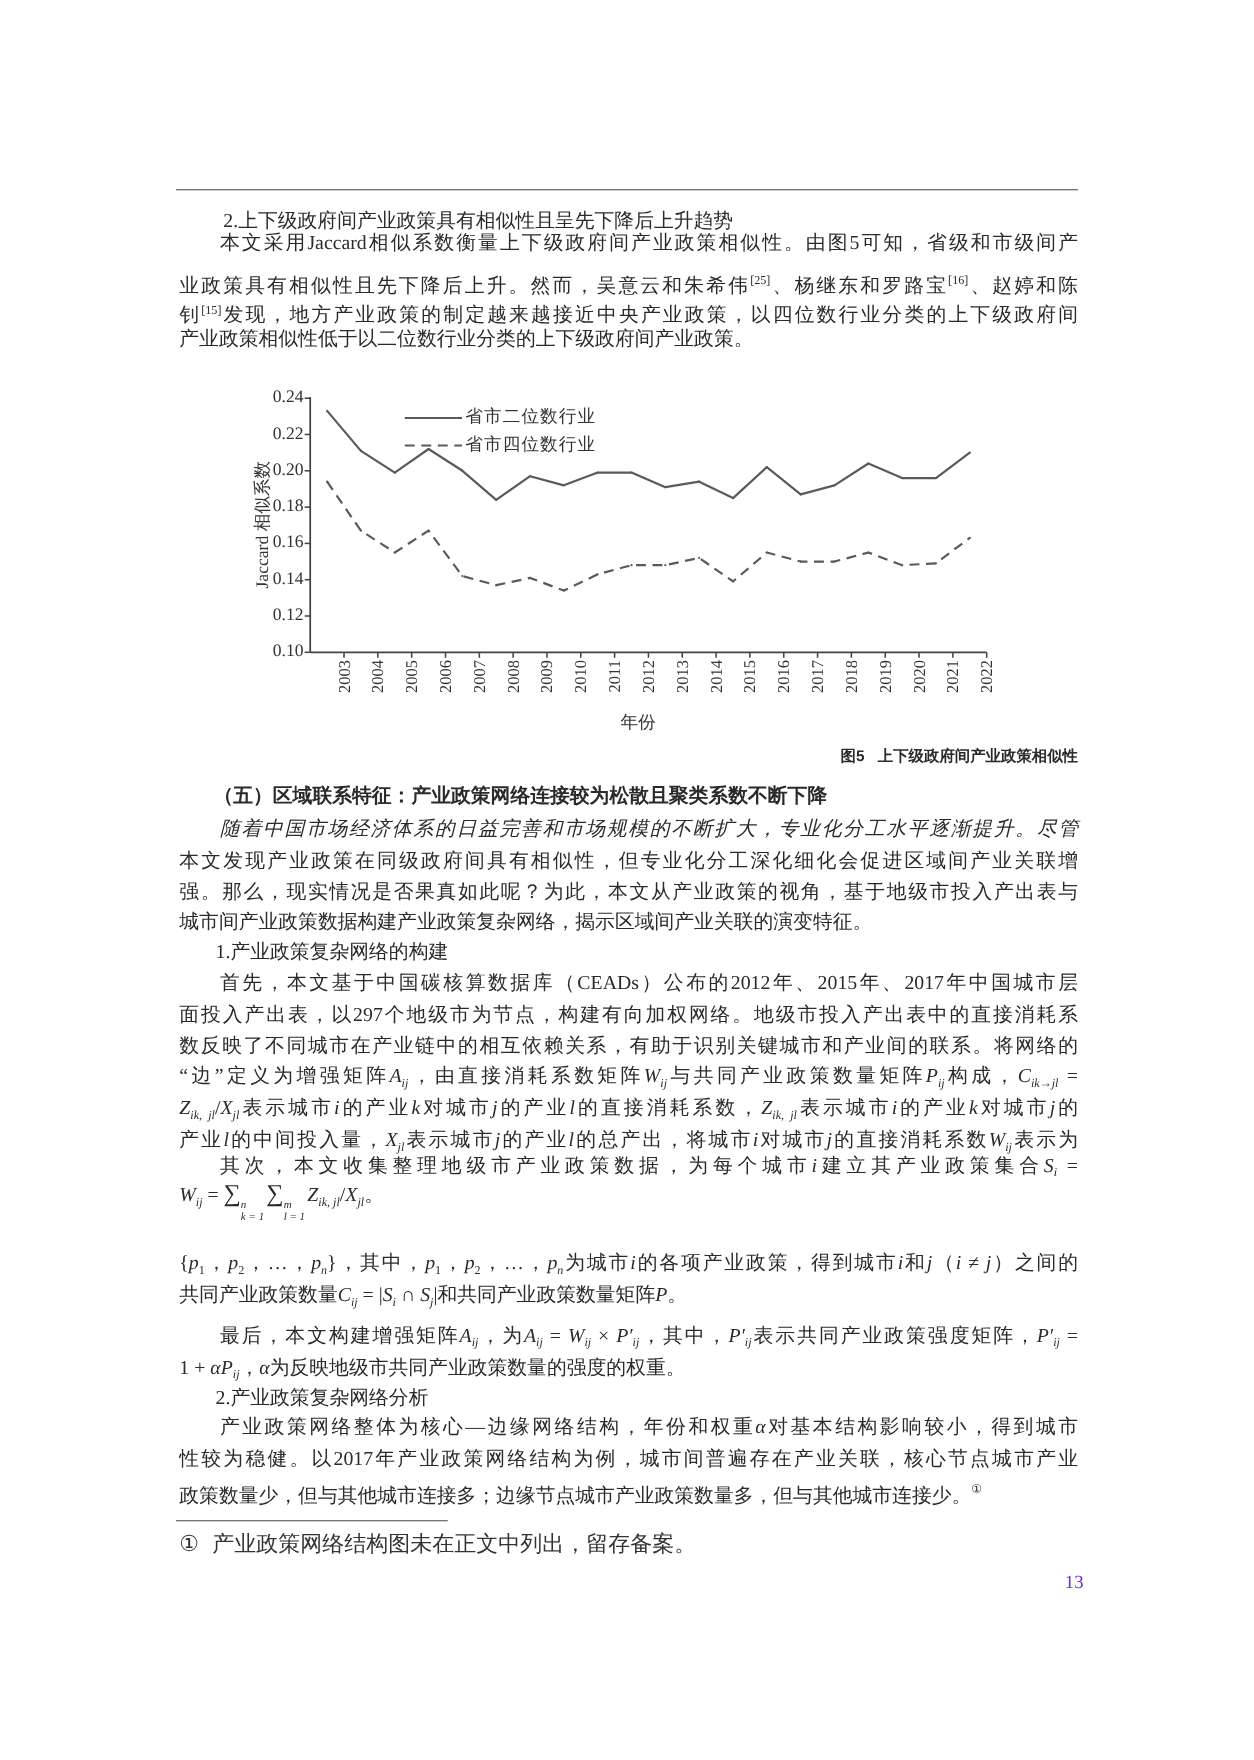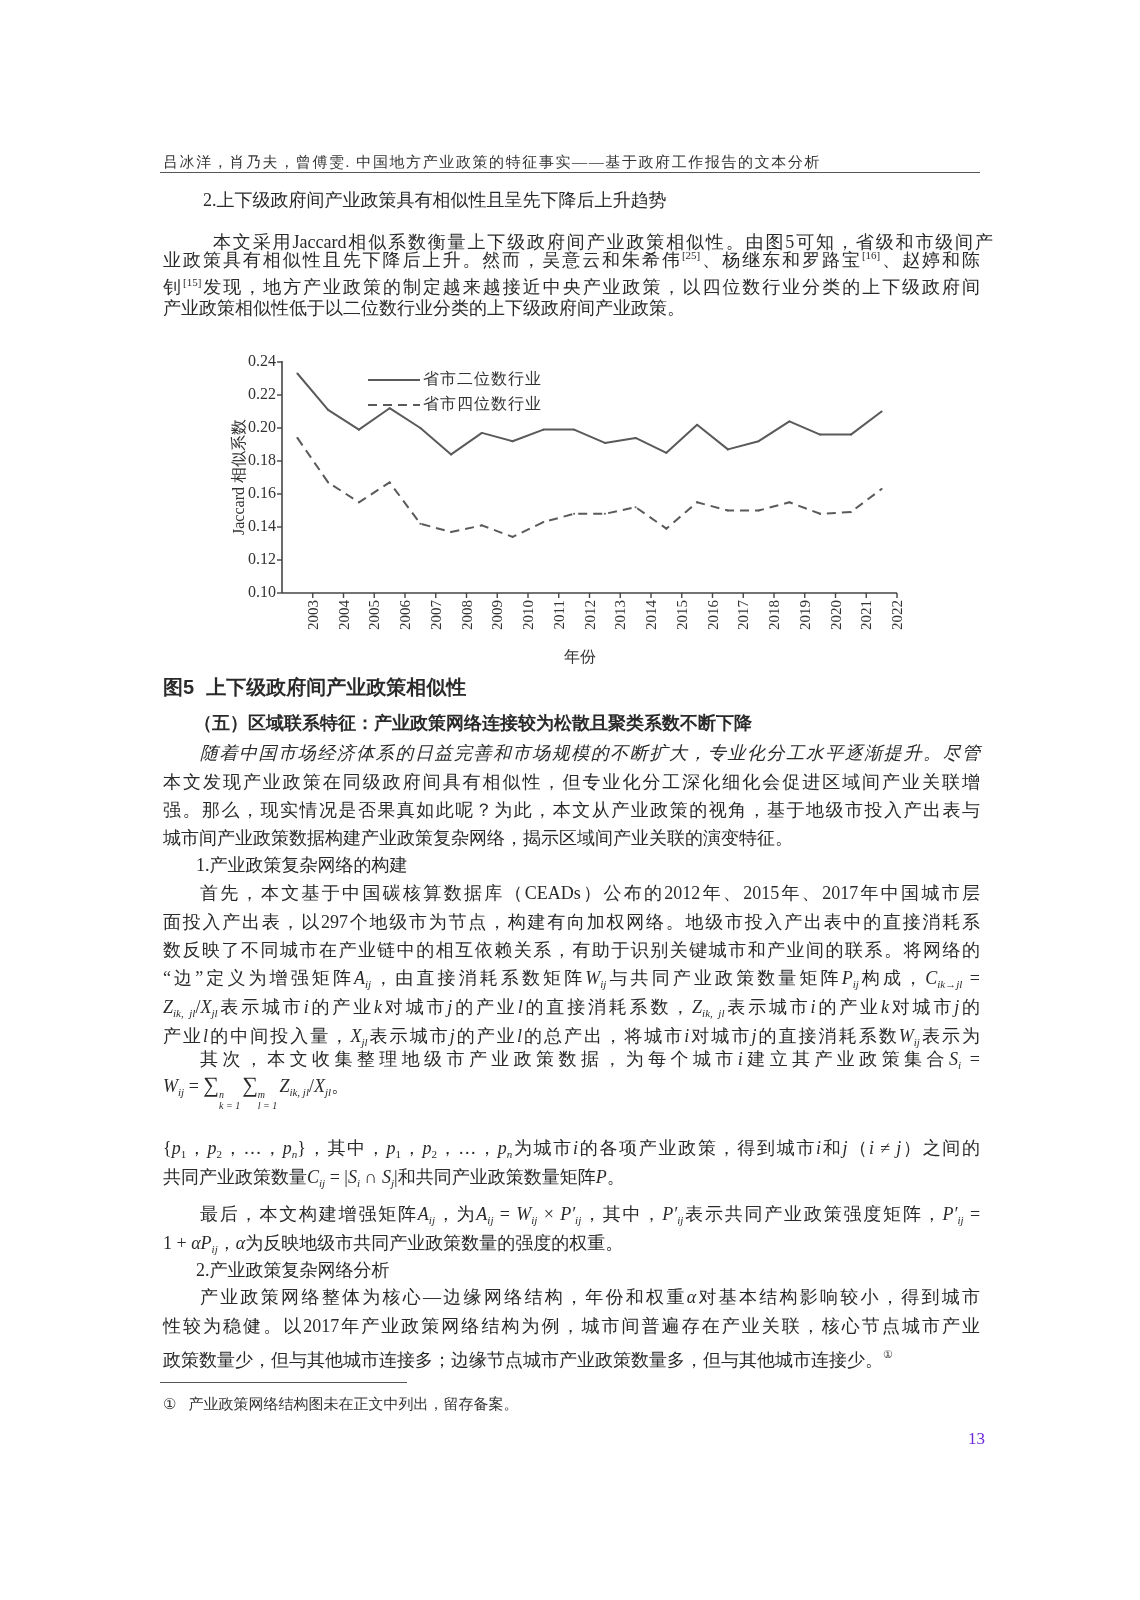--- a/index.html
+++ b/index.html
@@ -26,43 +26,42 @@
   .k-sub { font-size: 11px; vertical-align: -4px; font-style: italic; }
   .k-subr { font-size: 11px; vertical-align: -4px; }
   .k-sup { font-size: 11px; vertical-align: 7px; }
   .k-fn { font-size: 11px; vertical-align: 8px; }
   .k-op { font-size: 22px; }
   .limits {
     display: inline-flex; flex-direction: column; font-size: 10px; line-height: 11px;
     vertical-align: -6px; font-style: italic; margin-right: 2px;
   }
   .caption {
-    left: 163px; width: 817px; top: 676px; text-align: left; font-size: 20px; line-height: 22px;
+    left: 163px; width: 817px; top: 676px; text-align: right; font-size: 14px; line-height: 22px;
     white-space: nowrap;
   }
   .caption .cap-label { margin-right: 12px; }
   .footnote-rule { left: 160px; top: 1382px; width: 247px; height: 0; border-top: 1px solid #555555; }
-  .footnote { left: 163px; top: 1393px; font-size: 15px; line-height: 22px; white-space: nowrap; color: #333; }
+  .footnote { left: 163px; top: 1393px; font-size: 20px; line-height: 22px; white-space: nowrap; color: #333; }
   .footnote .fn-marker { margin-right: 12px; }
   .page-number { right: 155px; top: 1427px; font-size: 17px; line-height: 24px; color: #6d28d9; }
   #chart { position: absolute; left: 0; top: 0; width: 1140px; height: 700px; pointer-events: none; }
   #chart text { font-family: "Liberation Serif", "DejaVu Serif", serif; fill: #333333; }
 </style>
 </head>
 <body>
 
 <div id="page">
 
-  <div class="abs running-title">吕冰洋，肖乃夫，曾傅雯. 中国地方产业政策的特征事实——基于政府工作报告的文本分析</div>
   <div class="abs header-rule"></div>
 
   <div class="heading" style="left:203px; top:186px;">2.上下级政府间产业政策具有相似性且呈先下降后上升趋势</div>
 
   <div>
-      <div class="line indent just" style="top: 228px; margin-left: 13px;"><span>本文采用Jaccard相似系数衡量上下级政府间产业政策相似性。由图5可知，省级和市级间产</span></div>
+      <div class="line indent just" style="top: 206px;"><span>本文采用Jaccard相似系数衡量上下级政府间产业政策相似性。由图5可知，省级和市级间产</span></div>
       <div class="line just" style="top: 241px;"><span>业政策具有相似性且先下降后上升。然而，吴意云和朱希伟</span><span class="k-sup">[25]</span><span>、杨继东和罗路宝</span><span class="k-sup">[16]</span><span>、赵婷和陈</span></div>
       <div class="line just" style="top: 268px;"><span>钊</span><span class="k-sup">[15]</span><span>发现，地方产业政策的制定越来越接近中央产业政策，以四位数行业分类的上下级政府间</span></div>
       <div class="line last" style="top: 294px;"><span>产业政策相似性低于以二位数行业分类的上下级政府间产业政策。</span></div>
     </div>
 
   <svg id="chart" xmlns="http://www.w3.org/2000/svg">
       <line x1="282" y1="361" x2="282" y2="593" stroke="#444" stroke-width="1.6"></line>
       <line x1="282" y1="593" x2="897" y2="593" stroke="#444" stroke-width="1.6"></line>
       <line x1="277" y1="593" x2="282" y2="593" stroke="#444" stroke-width="1.4"></line>
       <text x="276" y="593" text-anchor="end" dominant-baseline="middle" font-size="16">0.10</text>

